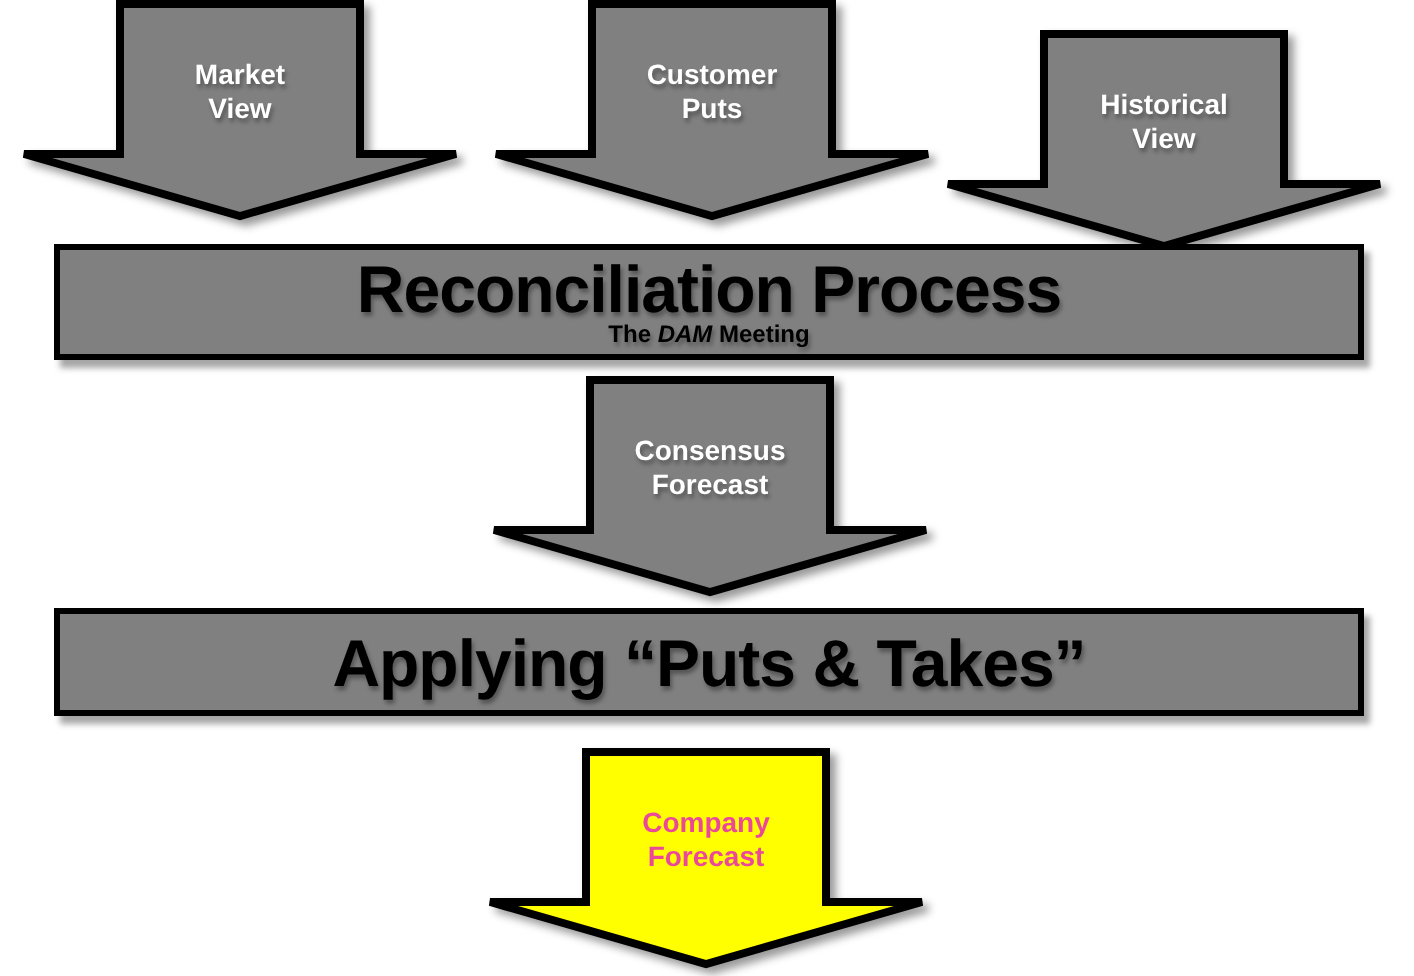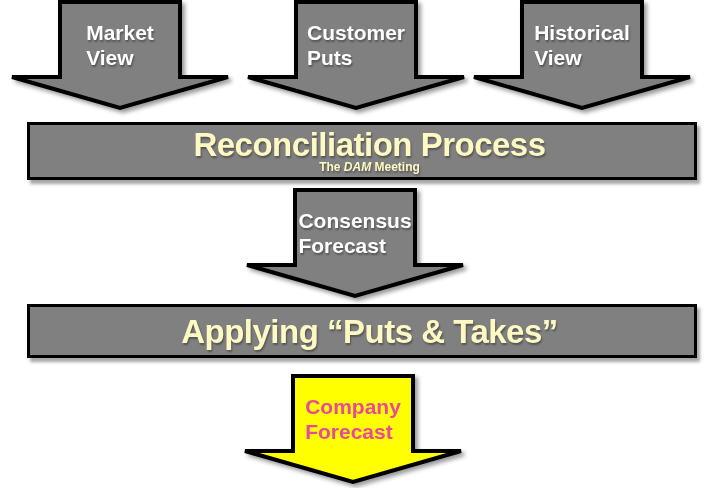--- a/index.html
+++ b/index.html
@@ -24,23 +24,24 @@
     left: 0; top: 0;
     filter: drop-shadow(3px 3px 2px rgba(0,0,0,0.40));
   }
   .arrow-label {
     position: absolute;
     left: 0; right: 0; top: 0;
     height: 92px;
     display: flex;
     align-items: center;
     justify-content: center;
+    text-align: center;
     white-space: pre-line;
     font-weight: bold;
-    font-size: 21px;
+    font-size: 14px;
     line-height: 1.18;
     color: #ffffff;
     text-shadow: 1px 2px 2px rgba(0,0,0,0.35);
   }
   .arrow-label.dark {
     color: #ec4899;
     text-shadow: none;
   }
 
   
@@ -48,23 +49,22 @@
     position: absolute;
     left: 27px;
     width: 649px;
     background: #808080;
     border: 3px solid #000000;
     box-shadow: 3px 4px 3px rgba(0,0,0,0.35);
     display: flex;
     flex-direction: column;
     align-items: center;
     justify-content: center;
-    color: #fef9c3;
+    color: #000000;
     text-shadow: 1px 2px 2px rgba(0,0,0,0.35);
-    padding-left: 15px;
   }
   .bar.reconciliation { top: 122px; height: 52px; }
   .bar.puts-takes     { top: 304px; height: 48px; }
   .bar-title {
     font-weight: bold;
     font-size: 33px;
     line-height: 1.0;
     letter-spacing: -0.5px;
     white-space: nowrap;
   }
@@ -90,21 +90,21 @@
   </div>
 
   <div class="arrow" style="left:244px; top:0;">
     <svg width="224" height="112" viewBox="0 0 224 112">
       <polygon points="52,2 172,2 172,77 220,77 112,108 4,77 52,77" stroke="#000000" stroke-width="4" stroke-linejoin="miter" fill="#808080"></polygon>
     </svg>
     <div class="arrow-label">Customer
 Puts</div>
   </div>
 
-  <div class="arrow" style="left:470px; top:0;">
+  <div class="arrow" style="left:470px; top:15px;">
     <svg width="224" height="112" viewBox="0 0 224 112">
       <polygon points="52,2 172,2 172,77 220,77 112,108 4,77 52,77" stroke="#000000" stroke-width="4" stroke-linejoin="miter" fill="#808080"></polygon>
     </svg>
     <div class="arrow-label">Historical
 View</div>
   </div>
 
   <div class="bar reconciliation">
     <div class="bar-title">Reconciliation Process</div>
     <div class="bar-subtitle"><span>The </span><span class="em">DAM</span><span> Meeting</span></div>

